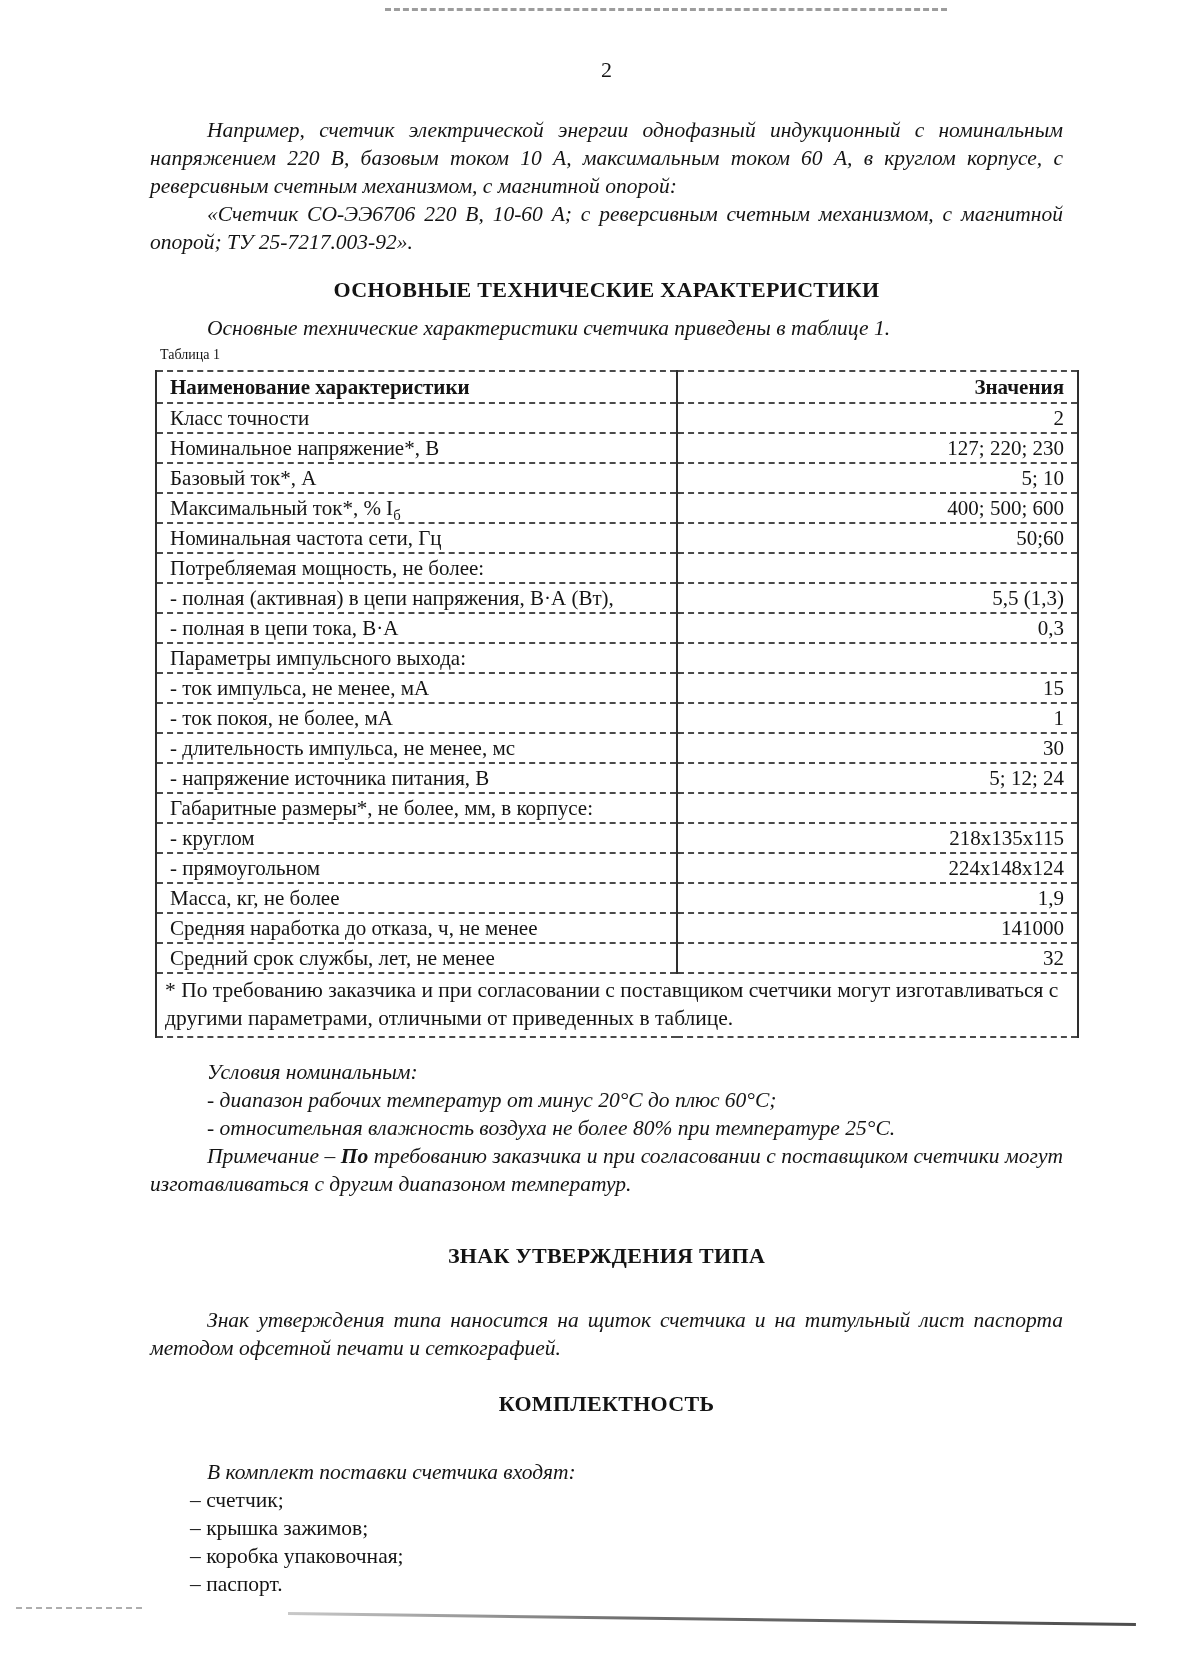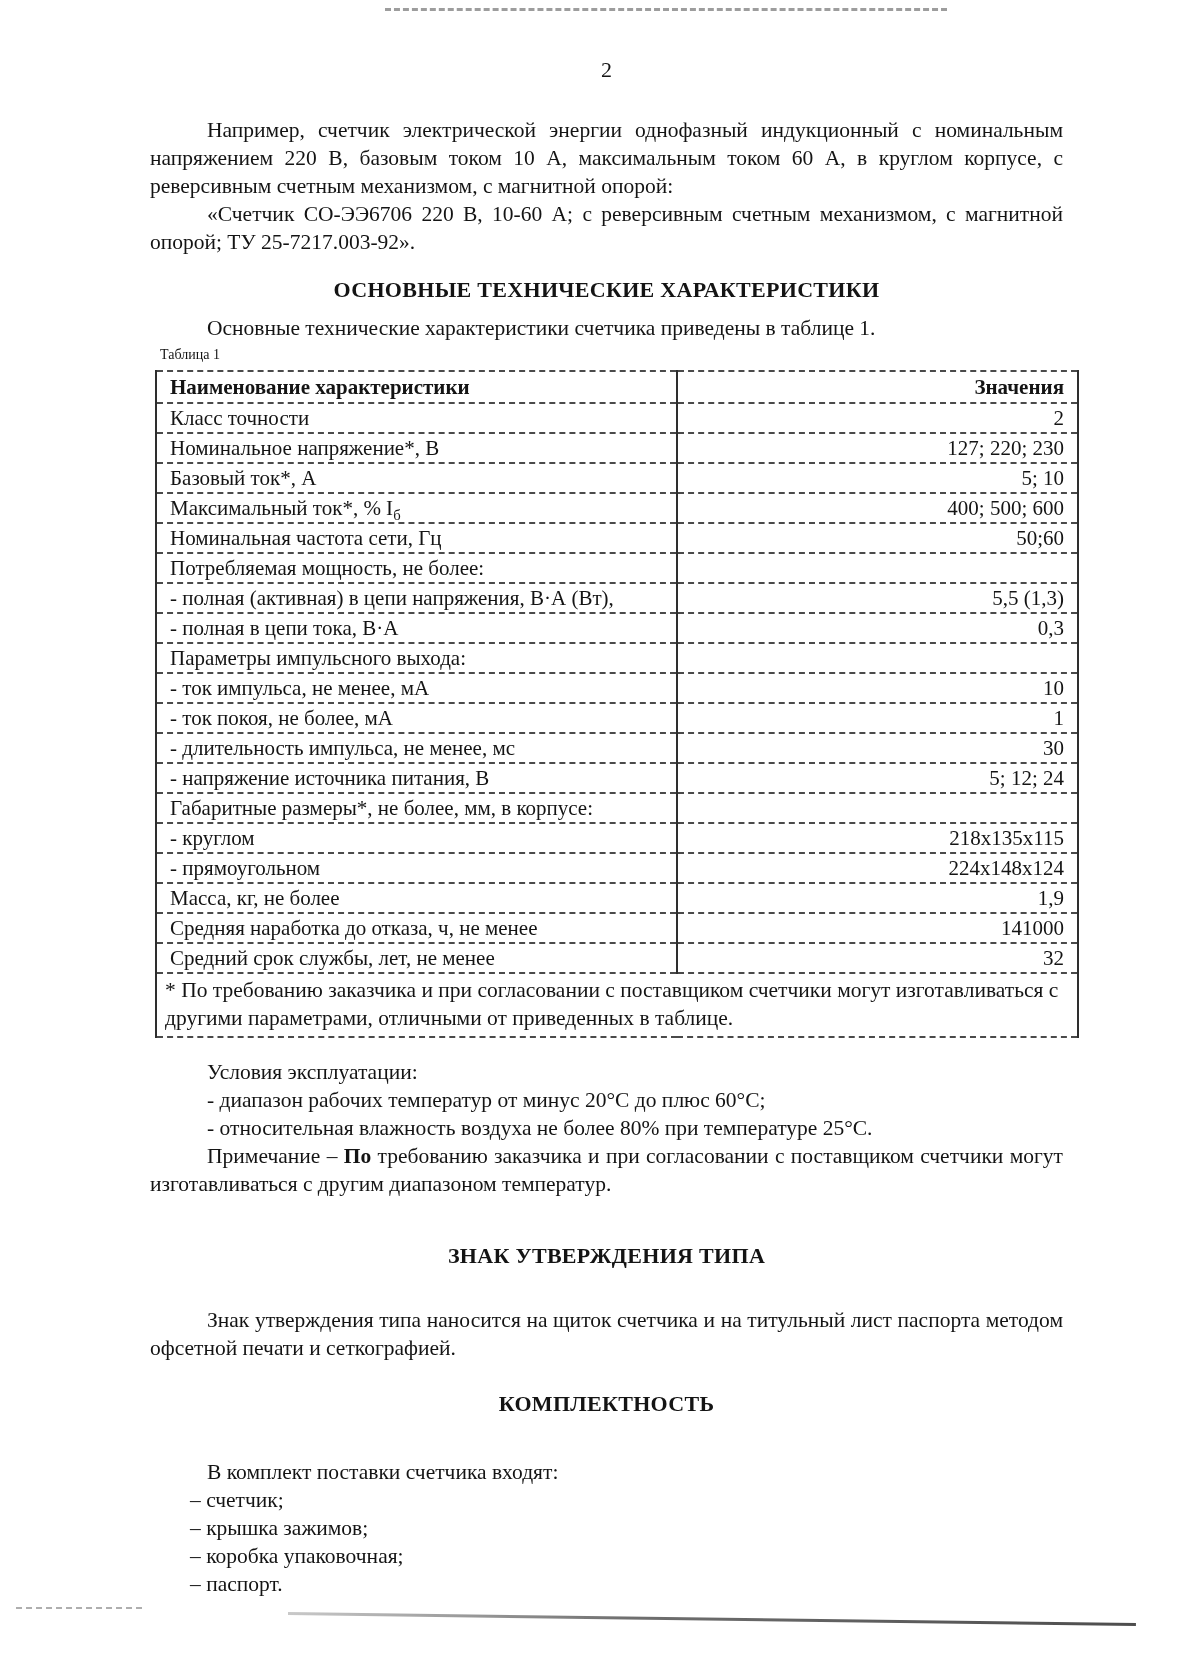--- a/index.html
+++ b/index.html
@@ -8,21 +8,21 @@
     width: 1197px; height: 1668px;
     background: #ffffff;
     font-family: "Liberation Serif", serif;
     color: #141414;
     overflow: hidden;
   }
   .content { position: absolute; left: 150px; top: 56px; width: 913px; }
   .pageno { text-align: center; font-size: 22px; line-height: 28px; margin: 0 0 32px 0; }
   p.body {
     margin: 0; font-size: 21.5px; line-height: 28px;
-    text-align: justify; text-indent: 57px;
+    text-align: justify; text-indent: 57px; font-style: italic;
   }
   h2.sect {
     margin: 20px 0 10px 0; font-size: 22px; line-height: 28px;
     font-weight: bold; text-align: center; letter-spacing: 0.3px;
   }
   h2.sect-approval { margin: 44px 0 36px 0; }
   h2.sect-kit { margin: 28px 0 40px 0; }
   .tbl-caption { font-size: 14px; line-height: 26px; margin: 0 0 2px 10px; }
   table.spec {
     border-collapse: collapse; table-layout: fixed;
@@ -129,21 +129,21 @@
           <tr>
             <td class="c-label">- полная в цепи тока, В·А</td>
             <td class="c-value">0,3</td>
           </tr>
           <tr>
             <td class="c-label">Параметры импульсного выхода:</td>
             <td class="c-value"></td>
           </tr>
           <tr>
             <td class="c-label">- ток импульса, не менее, мА</td>
-            <td class="c-value">10</td>
+            <td class="c-value">15</td>
           </tr>
           <tr>
             <td class="c-label">- ток покоя, не более, мА</td>
             <td class="c-value">1</td>
           </tr>
           <tr>
             <td class="c-label">- длительность импульса, не менее, мс</td>
             <td class="c-value">30</td>
           </tr>
           <tr>
@@ -176,21 +176,21 @@
           </tr>
         </tbody>
       <tbody>
         <tr>
           <td class="footnote-cell" colspan="2">* По требованию заказчика и при согласовании с поставщиком счетчики могут изготавливаться с другими параметрами, отличными от приведенных в таблице.</td>
         </tr>
       </tbody>
     </table>
 
     <div class="cond">
-      <p class="body">Условия эксплуатации:</p>
+      <p class="body">Условия номинальным:</p>
       <div>
           <p class="body">- диапазон рабочих температур от минус 20°С до плюс 60°С;</p>
           <p class="body">- относительная влажность воздуха не более 80% при температуре 25°С.</p>
         </div>
       <p class="body"><span>Примечание – </span><span class="note-bold">По</span><span> требованию заказчика и при согласовании с поставщиком счетчики могут изготавливаться с другим диапазоном температур.</span></p>
     </div>
 
     <h2 class="sect sect-approval">ЗНАК УТВЕРЖДЕНИЯ ТИПА</h2>
     <p class="body">Знак утверждения типа наносится на щиток счетчика и на титульный лист паспорта методом офсетной печати и сеткографией.</p>
 

